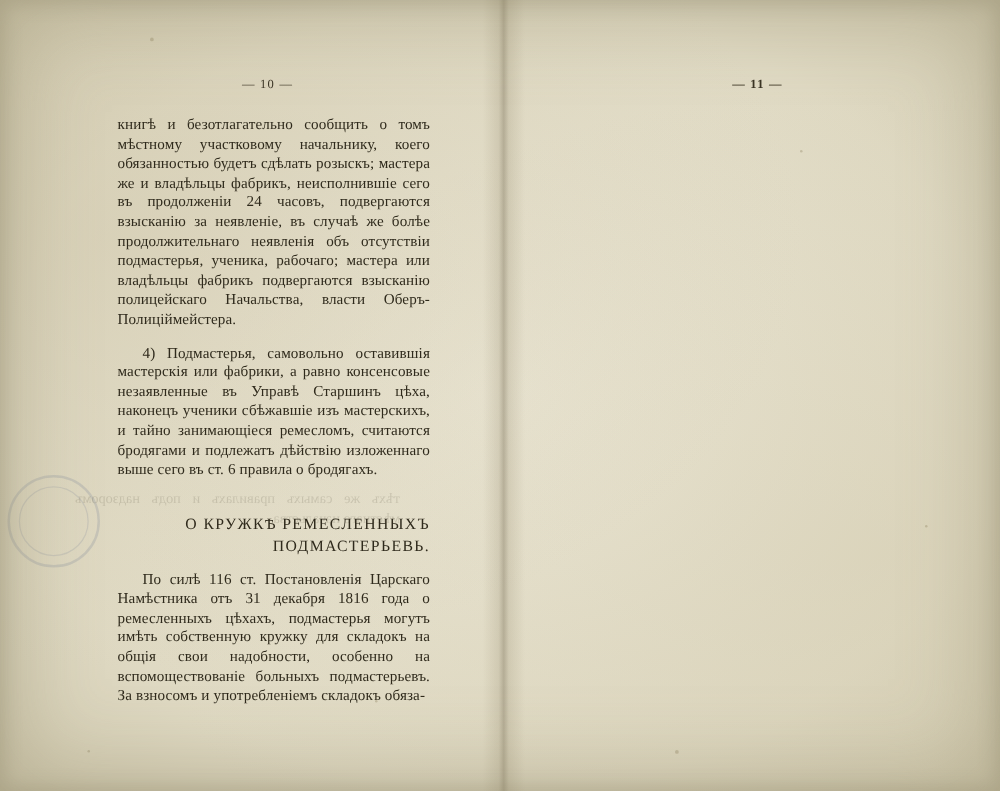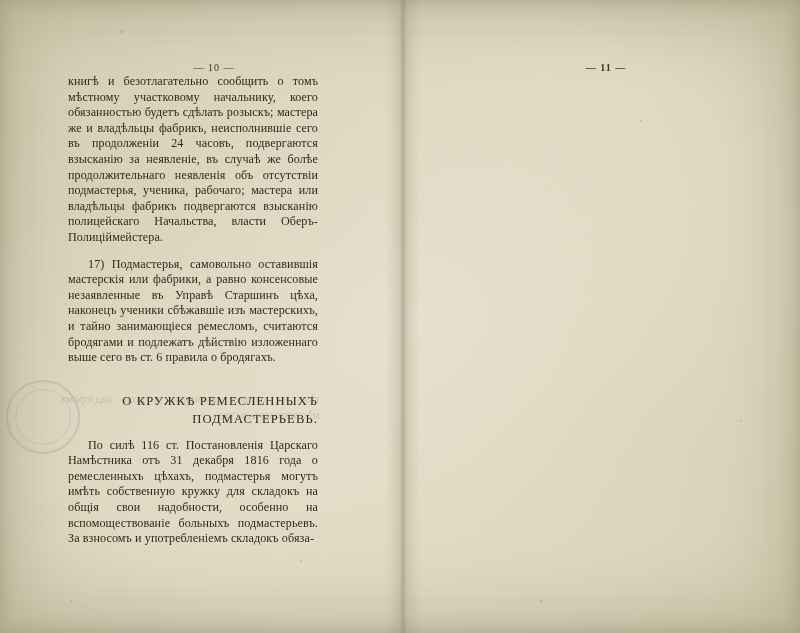--- a/index.html
+++ b/index.html
@@ -63,26 +63,27 @@
     text-align: center;
     font-size: 10px;
     letter-spacing: 1px;
     color: #3a3424;
   }
   #page-left .page-number  { padding-left: 14px; }
   #page-right .page-number { padding-left: 6px; }
 
   .column {
     position: absolute;
-    top: 74px;
+    top: 92px;
     font-size: 12.4px;
     line-height: 15.6px;
     color: #2f2a1c;
     text-align: justify;
     text-justify: inter-word;
+    margin-left: 26px;
   }
   #col-left  { left: 68px;  width: 250px; }
 
   #col-left { font-size: 12.1px; letter-spacing: 0.1px; }
 
   p.para {
     margin: 0 0 0 0;
     text-indent: 20px;
   }
   p.para.noindent { text-indent: 0; }
@@ -152,21 +153,21 @@
 
   <div class="page" id="page-left">
     <div class="page-number">— 10 —</div>
 
     <div id="stamp"></div>
 
     <div id="ghost">тѣхъ же самыхъ правилахъ и подъ надзоромъ мѣстнаго начальства</div>
 
     <div class="column" id="col-left">
       <p class="para noindent">книгѣ и безотлагательно сообщить о томъ мѣстному участковому начальнику, коего обязанностью будетъ сдѣлать розыскъ; мастера же и владѣльцы фабрикъ, неисполнившіе сего въ продолженіи 24 часовъ, подвергаются взысканію за неявленіе, въ случаѣ же болѣе продолжительнаго неявленія объ отсутствіи подмастерья, ученика, рабочаго; мастера или владѣльцы фабрикъ подвергаются взысканію полицейскаго Начальства, власти Оберъ-Полицiймейстера.</p>
-      <p class="para gap">17) Подмастерья, самовольно оставившія мастерскія или фабрики, а равно консенсовые незаявленные въ Управѣ Старшинъ цѣха, наконецъ ученики сбѣжавшіе изъ мастерскихъ, и тайно занимающіеся ремесломъ, считаются бродягами и подлежатъ дѣйствію изложеннаго выше сего въ ст. 6 правила о бродягахъ.</p>
+      <p class="para gap">4) Подмастерья, самовольно оставившія мастерскія или фабрики, а равно консенсовые незаявленные въ Управѣ Старшинъ цѣха, наконецъ ученики сбѣжавшіе изъ мастерскихъ, и тайно занимающіеся ремесломъ, считаются бродягами и подлежатъ дѣйствію изложеннаго выше сего въ ст. 6 правила о бродягахъ.</p>
       <h2 class="heading">О КРУЖКѢ РЕМЕСЛЕННЫХЪ ПОДМАСТЕРЬЕВЬ.</h2>
       <p class="para">По силѣ 116 ст. Постановленія Царскаго Намѣстника отъ 31 декабря 1816 года о ремесленныхъ цѣхахъ, подмастерья могутъ имѣть собственную кружку для складокъ на общія свои надобности, особенно на вспомоществованіе больныхъ подмастерьевъ. За взносомъ и употребленіемъ складокъ обяза-</p>
     </div>
   </div>
 
   <div class="page" id="page-right">
     <div class="page-number">— 11 —</div>
 
   </div>
 

